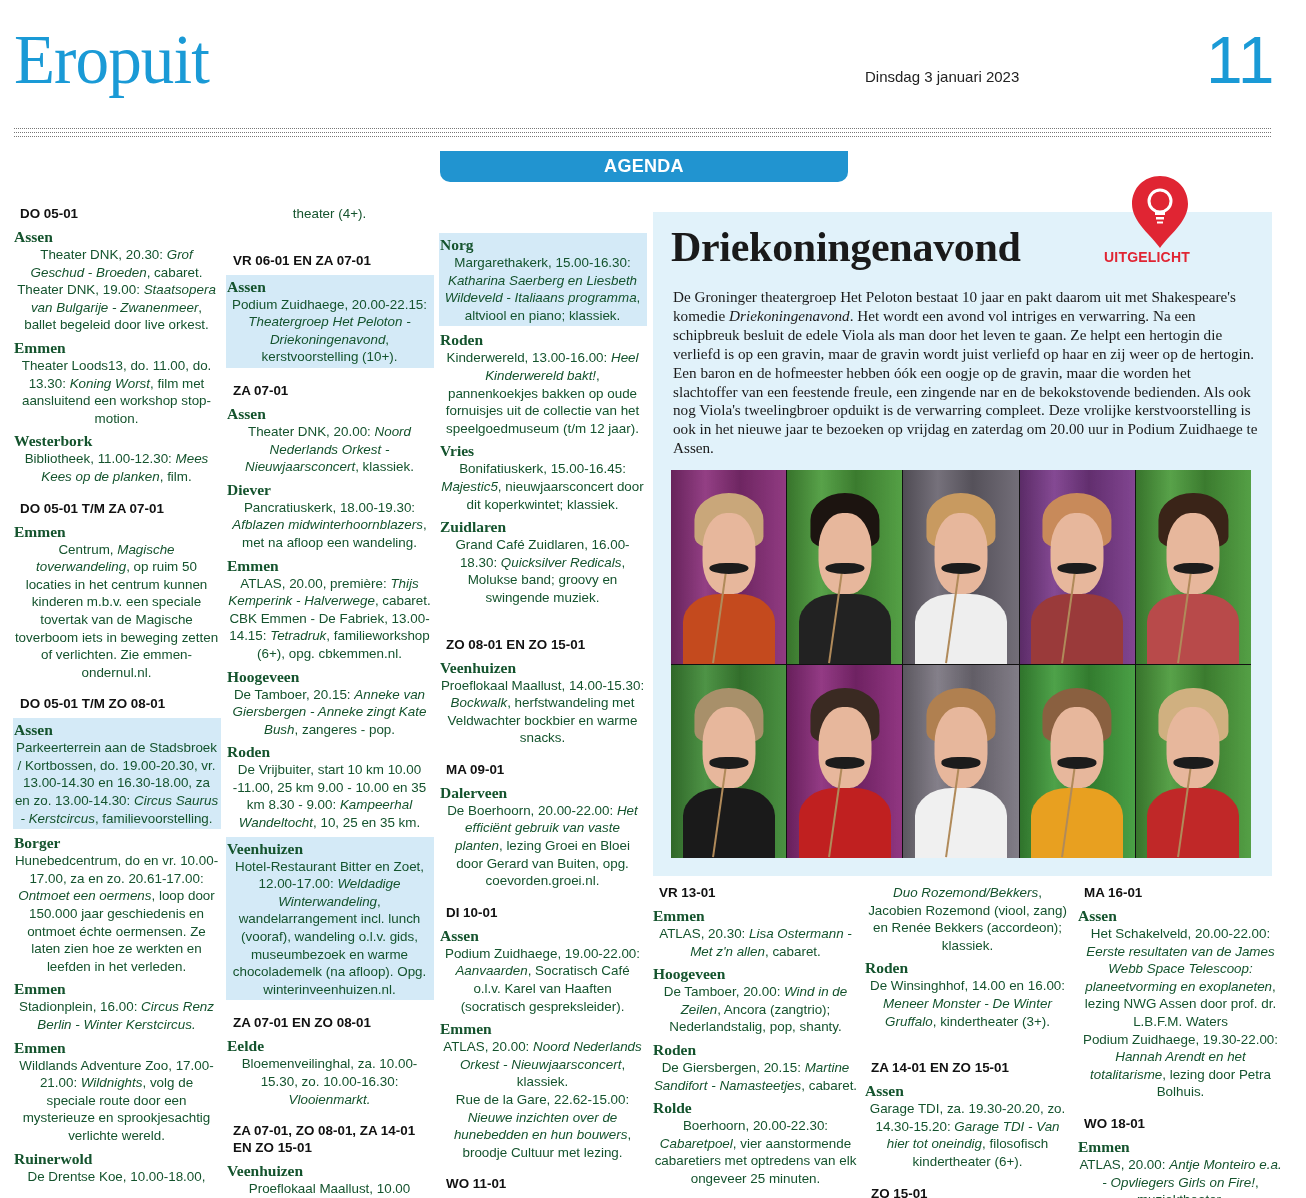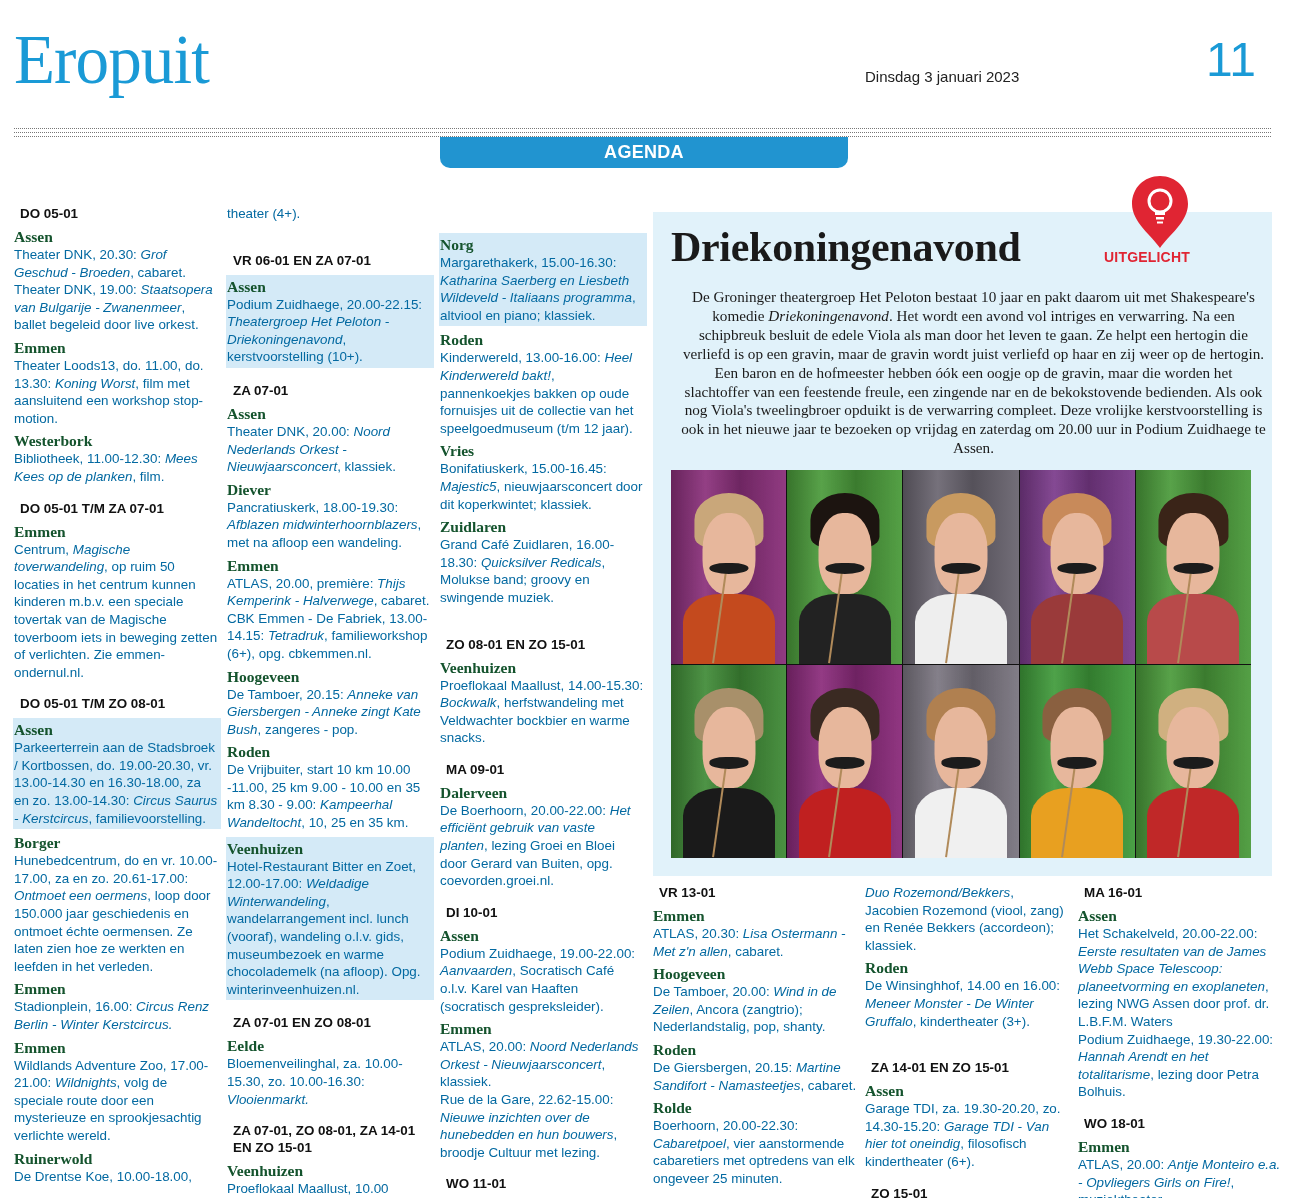--- a/index.html
+++ b/index.html
@@ -11,49 +11,49 @@
     font-family: "Liberation Serif", "DejaVu Serif", serif;
     font-size: 70px; line-height: 80px; color: #1a9ad6; font-weight: normal;
     letter-spacing: -1px; transform: scaleX(0.96); transform-origin: left;
   }
   .masthead-date {
     position: absolute; left: 865px; top: 68px;
     font-size: 15px; color: #222;
   }
   .masthead-page {
     position: absolute; left: 1206px; top: 22px;
-    font-size: 48px; line-height: 76px; color: #1a9ad6; font-weight: normal;
+    font-size: 66px; line-height: 76px; color: #1a9ad6; font-weight: normal;
     font-family: "Liberation Sans", sans-serif;
   }
   .rule {
     position: absolute; left: 14px; width: 1258px; height: 1px;
     background-image: repeating-linear-gradient(to right, #777 0, #777 1px, transparent 1px, transparent 2px);
   }
   .agenda-tab {
-    position: absolute; left: 440px; top: 137px; width: 408px; height: 31px;
+    position: absolute; left: 440px; top: 151px; width: 408px; height: 31px;
     background: #2194d0; border-radius: 0 0 10px 10px;
     color: #fff; font-weight: bold; font-size: 18px; text-align: center; line-height: 31px;
     letter-spacing: 0.3px;
   }
 
   .col { position: absolute; top: 205px; width: 205px; font-size: 13.4px; line-height: 17.6px; }
   .col1 { left: 14px; }
   .col2 { left: 227px; }
   .col3 { left: 440px; }
   .day {
     font-weight: bold; font-size: 13.4px; color: #111; margin-top: 14px; margin-bottom: 6px; line-height: 17px; padding-left: 6px;
   }
   .day.first { margin-top: 0; }
   .place {
     font-family: "Liberation Serif", "DejaVu Serif", serif; font-weight: bold;
     color: #14532d; font-size: 15.5px; line-height: 18px; margin-top: 2px;
   }
   .entry { margin-bottom: 5px; }
   .entry.hl { background: #d4eaf7; padding: 1px 2px 2px 1px; margin-left: -1px; margin-right: -2px; }
-  .desc { color: #0369a1; }
+  .desc { color: #14532d; text-align: center; }
   .desc i { font-style: italic; }
   .gap { height: 10px; }
 
   .feature {
     position: absolute; left: 653px; top: 212px; width: 619px; height: 664px;
     background: #e1f2fa;
   }
   .feature-title {
     position: absolute; left: 18px; top: 10px;
     font-family: "Liberation Serif", "DejaVu Serif", serif; font-weight: bold;
@@ -62,21 +62,21 @@
   .pin {
     position: absolute; left: 1130px; top: 174px; width: 60px; height: 76px;
   }
   .uitgelicht {
     position: absolute; left: 1104px; top: 249px;
     color: #e02533; font-weight: bold; font-size: 14px; letter-spacing: 0.2px;
   }
   .feature-body {
     position: absolute; left: 20px; top: 76px; width: 585px;
     font-family: "Liberation Serif", "DejaVu Serif", serif;
-    font-size: 15.2px; line-height: 18.9px; color: #1a1a1a; text-align: center; margin-left: 8px;
+    font-size: 15.2px; line-height: 18.9px; color: #1a1a1a; text-align: left;
   }
   .photo-grid {
     position: absolute; left: 18px; top: 258px; width: 580px; height: 388px;
     display: grid; grid-template-columns: repeat(5, 1fr); grid-template-rows: 1fr 1fr; gap: 1px;
     background: #111;
   }
   .photo { position: relative; overflow: hidden; }
   .photo .face {
     position: absolute; left: 50%; top: 22%; width: 46%; height: 42%;
     transform: translateX(-50%); border-radius: 45% 45% 42% 42%;

